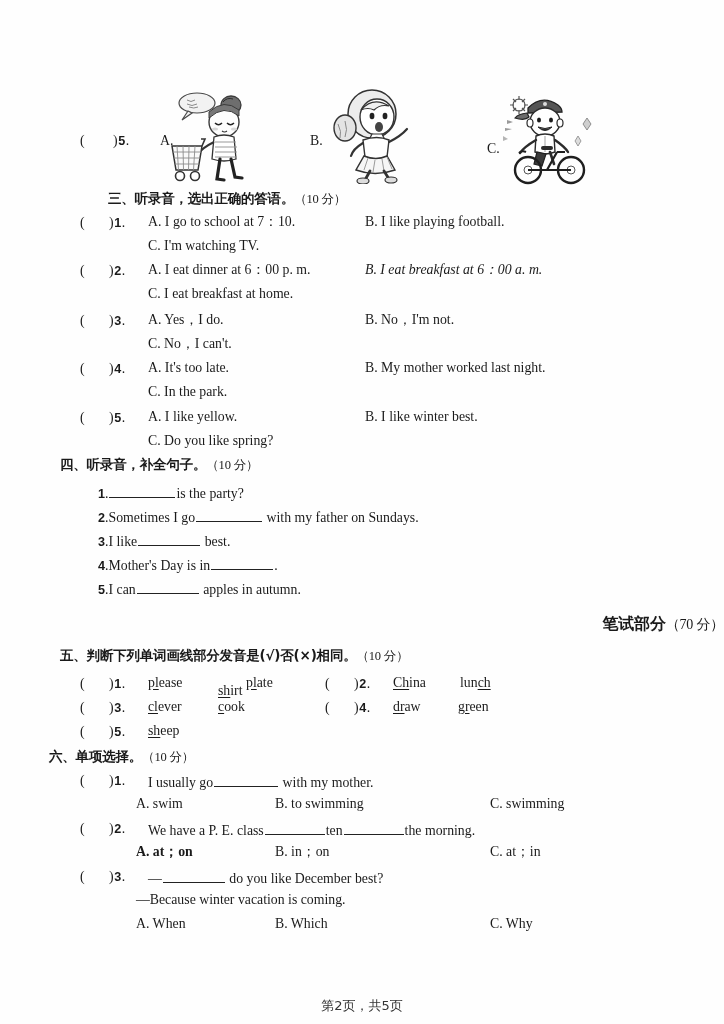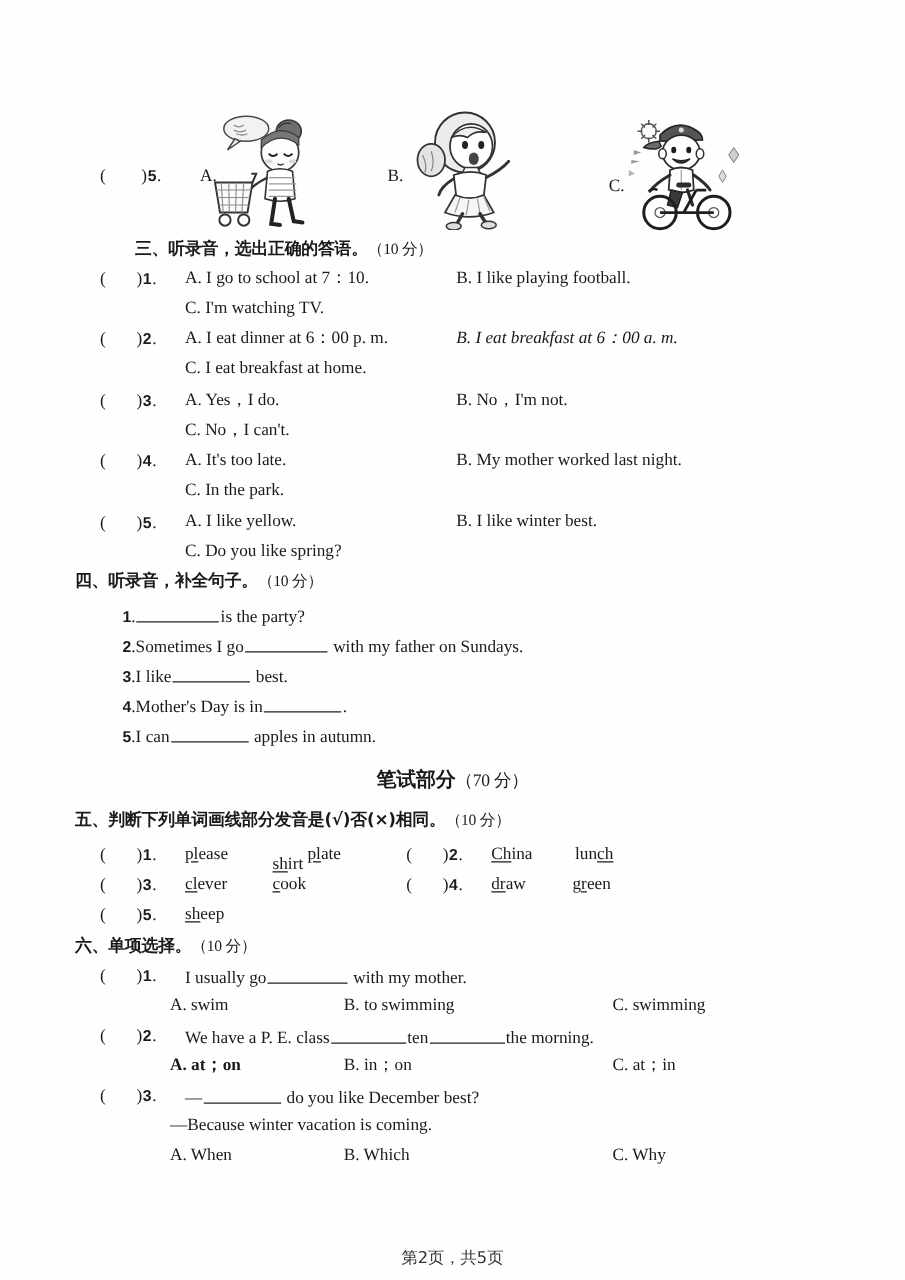--- a/index.html
+++ b/index.html
@@ -63,21 +63,21 @@
     height: 0.92em;
     margin: 0 1px;
   }
   .u { text-decoration: underline; text-underline-offset: 2px; }
 
   
   .part-head {
     position: absolute;
     width: 724px;
     left: 0;
-    text-align: center;
+    text-align: right;
     font-size: 16px;
   }
   .part-head .score {
     font-family: "Liberation Serif", serif;
     font-weight: normal;
     font-size: 14px;
   }
 
   
   .footer {
@@ -309,21 +309,21 @@
   <div class="ln" style="left:218px; top:700px;"><span class="u">c</span><span>ook</span></div>
 
   <div class="paren" style="left:325px; top:700px;">(<span style="display:inline-block;width:24px;"></span>)<span class="qnum">4</span>.</div>
   <div class="ln" style="left:393px; top:700px;"><span class="u">dr</span><span>aw</span></div>
   <div class="ln" style="left:458px; top:700px;"><span class="u">gr</span><span>een</span></div>
 
   <div class="paren" style="left:80px; top:724px;">(<span style="display:inline-block;width:24px;"></span>)<span class="qnum">5</span>.</div>
   <div class="ln" style="left:148px; top:724px;"><span class="u">sh</span><span>eep</span></div>
   <div class="ln" style="left:218px; top:684px;"><span class="u">sh</span><span>irt</span></div>
 
-  <div class="sec-head cn" style="left:60px; top:748px;">
+  <div class="sec-head cn" style="left:49px; top:748px;">
     <span>六、单项选择。</span><span class="score">（10 分）</span>
   </div>
 
   <div class="paren" style="left:80px; top:773px;">(<span style="display:inline-block;width:24px;"></span>)<span class="qnum">1</span>.</div>
   <div class="ln" style="left:148px; top:773px;">
     <span>I usually go</span><span class="blank" style="width:64px;"></span> <span>with my mother.</span>
   </div>
   <div class="ln" style="left:136px; top:797px;">A. swim</div>
   <div class="ln" style="left:275px; top:797px;">B. to swimming</div>
   <div class="ln" style="left:490px; top:797px;">C. swimming</div>

